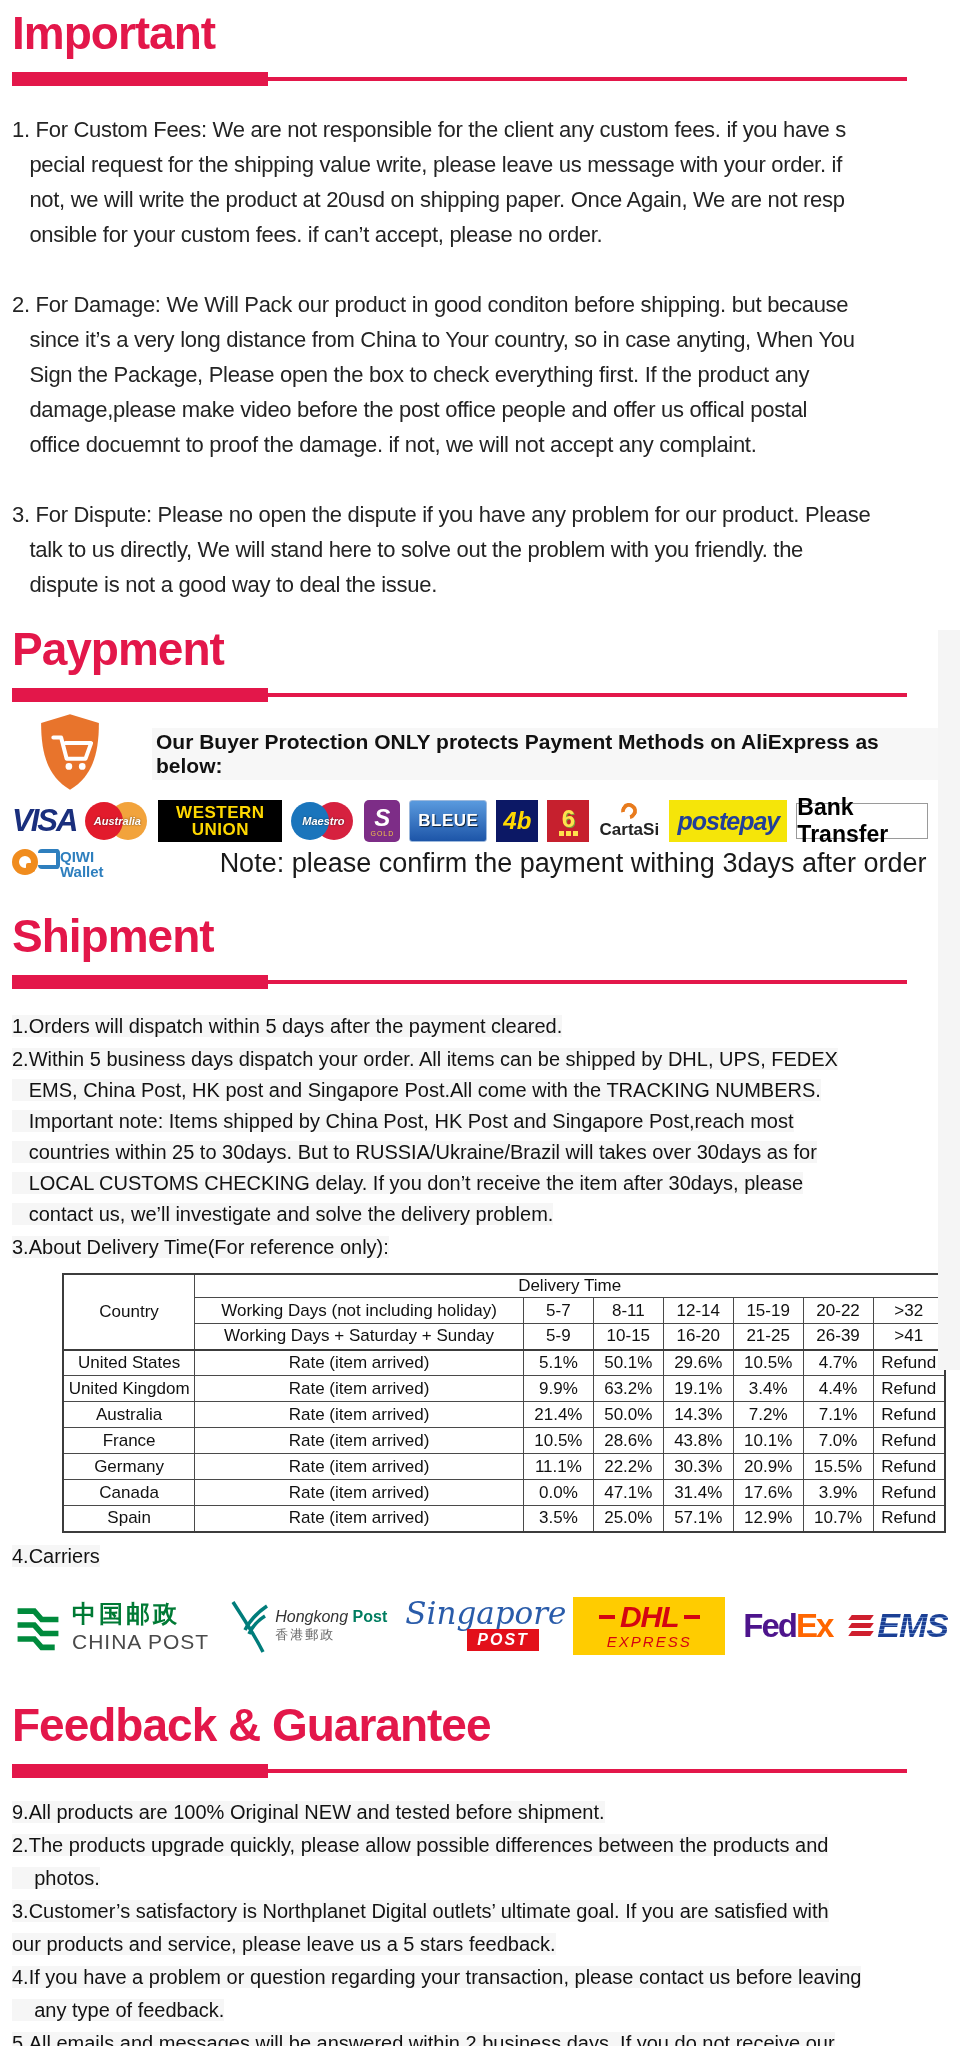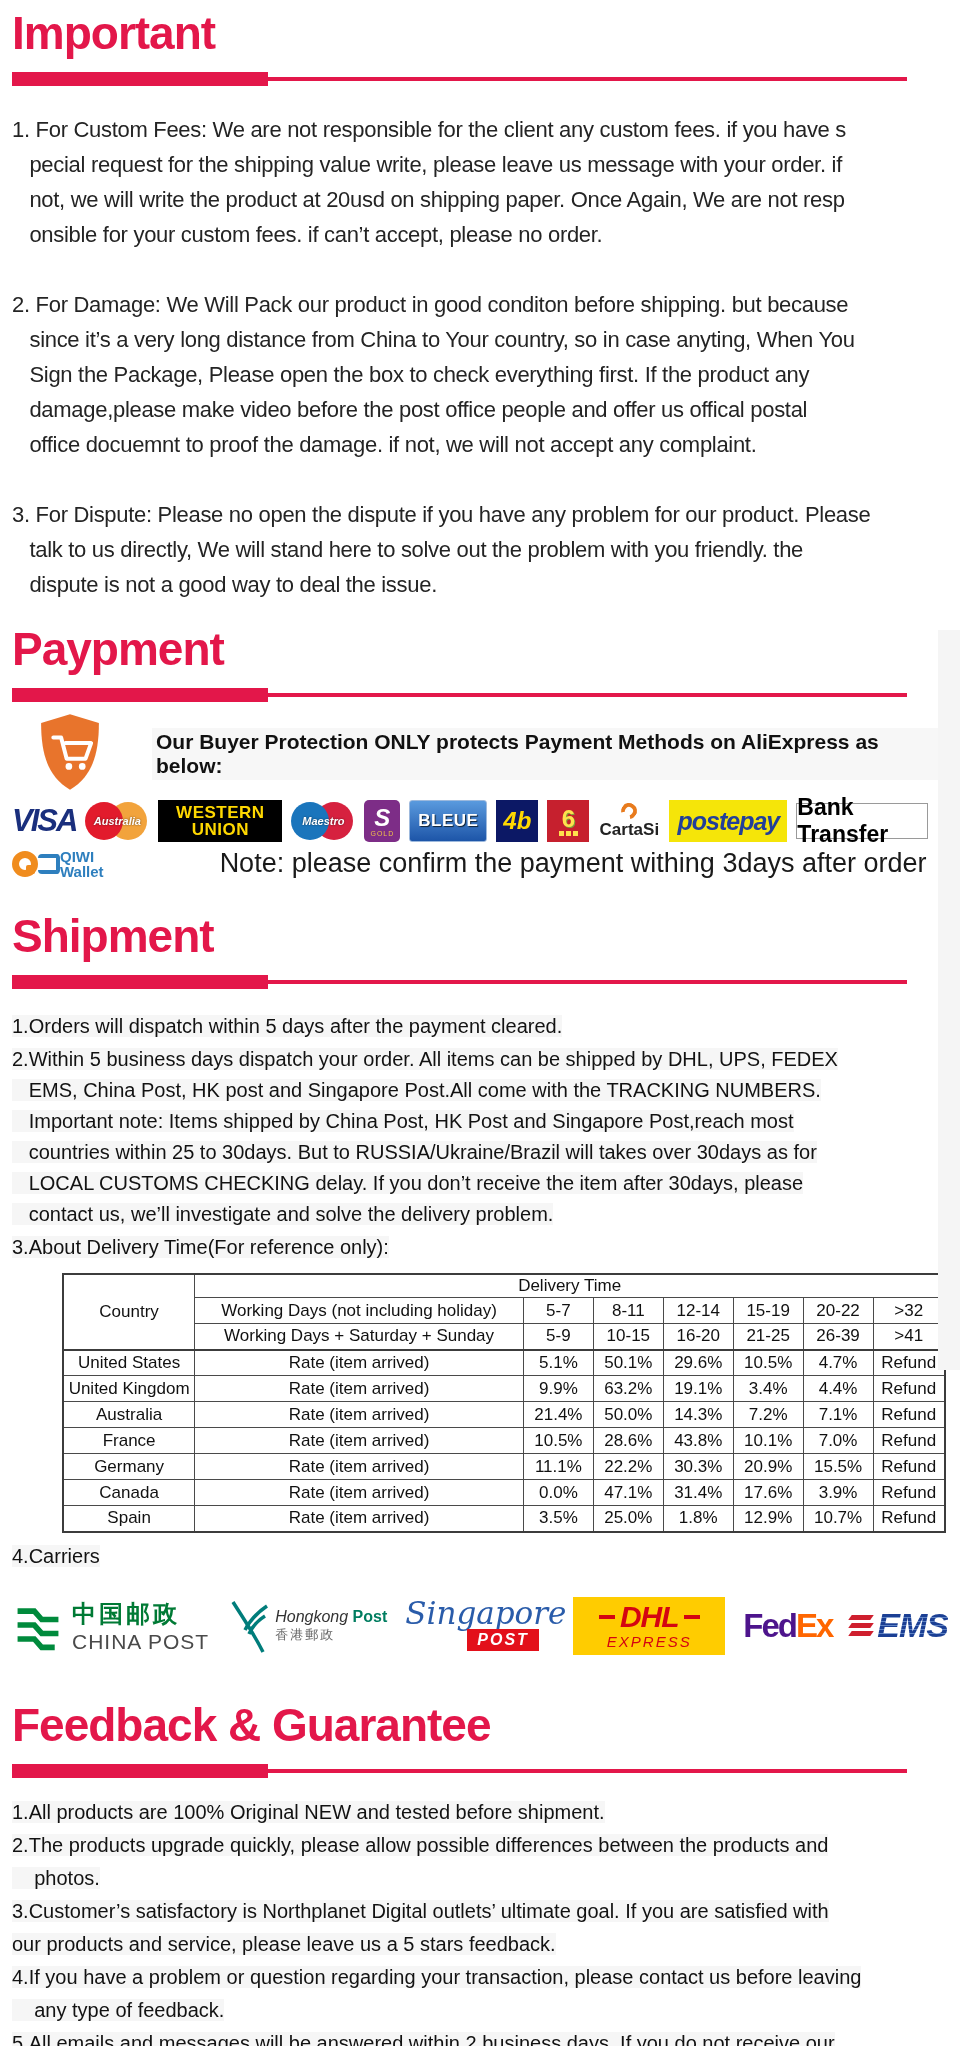--- a/index.html
+++ b/index.html
@@ -75,21 +75,21 @@
   .sixcard .dots i { width:5px; height:5px; background:#ffe14d; display:block; }
   .cartasi { flex-direction:column; width:62px; }
   .cartasi .swirl { width:16px; height:16px; border:4px solid #e87b1e; border-radius:50%;
                     border-bottom-color:transparent; transform:rotate(35deg); margin-bottom:1px;}
   .cartasi .name { font-size:17px; font-weight:bold; color:#222; }
   .postepay { width:118px; height:42px; background:#f5e509; color:#223f99;
               font-weight:bold; font-style:italic; font-size:25px; letter-spacing:-1px; }
   .bank-transfer { width:132px; height:36px; background:#fff; border:1px solid #9a9a9a;
                    font-weight:bold; font-size:23px; color:#000; }
   .qiwi-note-row { display:flex; align-items:center; margin-top:4px; }
-  .qiwi { display:flex; align-items:center; }
+  .qiwi { display:flex; align-items:flex-start; }
   .qiwi .ring { width:26px; height:26px; border:7px solid #f08c1e; border-radius:50%; position:relative; }
   .qiwi .ring::after { content:""; position:absolute; right:-4px; bottom:-4px; width:9px; height:9px;
                        background:#f08c1e; border-radius:2px; }
   .qiwi .wallet-shape { width:22px; height:20px; border:4px solid #2e7fbe; border-radius:4px; border-left:none; }
   .qiwi .txt { color:#2e7fbe; font-weight:bold; font-size:15px; line-height:15px; }
   .pay-note { font-size:27px; color:#1a1a1a; margin-left:116px; }
 
   
   .ship-section { margin-top: 30px; }
   .ship-body { margin-top: 22px; }
@@ -375,21 +375,21 @@
                 <td>31.4%</td>
                 <td>17.6%</td>
                 <td>3.9%</td>
                 <td>Refund</td>
               </tr>
               <tr>
                 <td>Spain</td>
                 <td>Rate (item arrived)</td>
                 <td>3.5%</td>
                 <td>25.0%</td>
-                <td>1.8%</td>
+                <td>57.1%</td>
                 <td>12.9%</td>
                 <td>10.7%</td>
                 <td>Refund</td>
               </tr>
             </tbody>
         </table>
       </div>
 
       <p class="ship-item"><span class="hl">4.Carriers</span></p>
 
@@ -461,21 +461,21 @@
     </div>
   </section>
 
   <section class="fb-section">
     <h1 class="section-title">Feedback &amp; Guarantee</h1>
     <div class="rule">
       <div class="thick"></div>
       <div class="thin"></div>
     </div>
     <div class="fb-body">
-      <p class="fb-item"><span class="hl">1.All products are 100% Original NEW and tested before shipment.</span></p>
+      <p class="fb-item"><span class="hl">9.All products are 100% Original NEW and tested before shipment.</span></p>
       <p class="fb-item"><span class="hl">2.The products upgrade quickly, please allow possible differences between the products and
     photos.</span></p>
       <p class="fb-item"><span class="hl">3.Customer’s satisfactory is Northplanet Digital outlets’ ultimate goal. If you are satisfied with
 our products and service, please leave us a 5 stars feedback.</span></p>
       <p class="fb-item"><span class="hl">4.If you have a problem or question regarding your transaction, please contact us before leaving
     any type of feedback.</span></p>
       <p class="fb-item"><span class="hl">5.All emails and messages will be answered within 2 business days. If you do not receive our
     reply, please kindly re-sent your email or complaint to our manager.</span></p>
     </div>
   </section>

